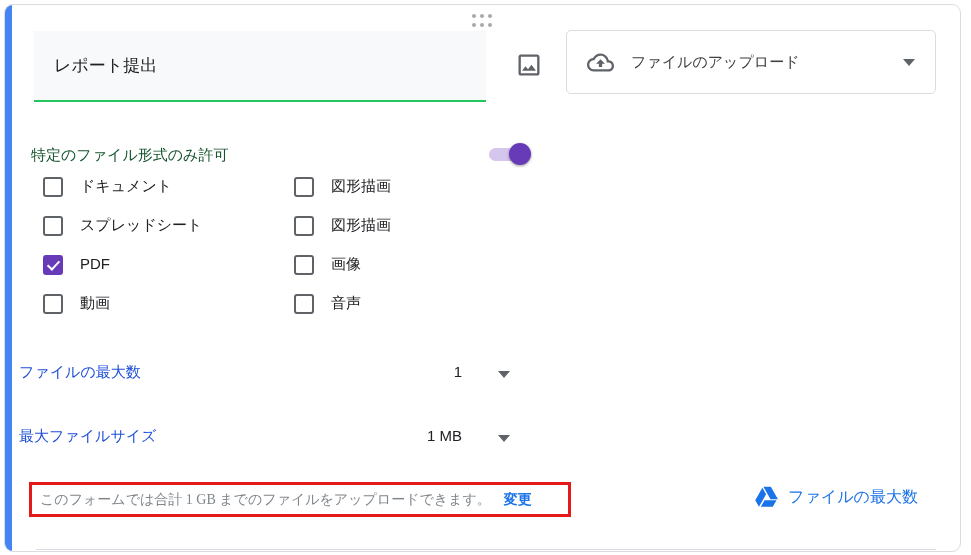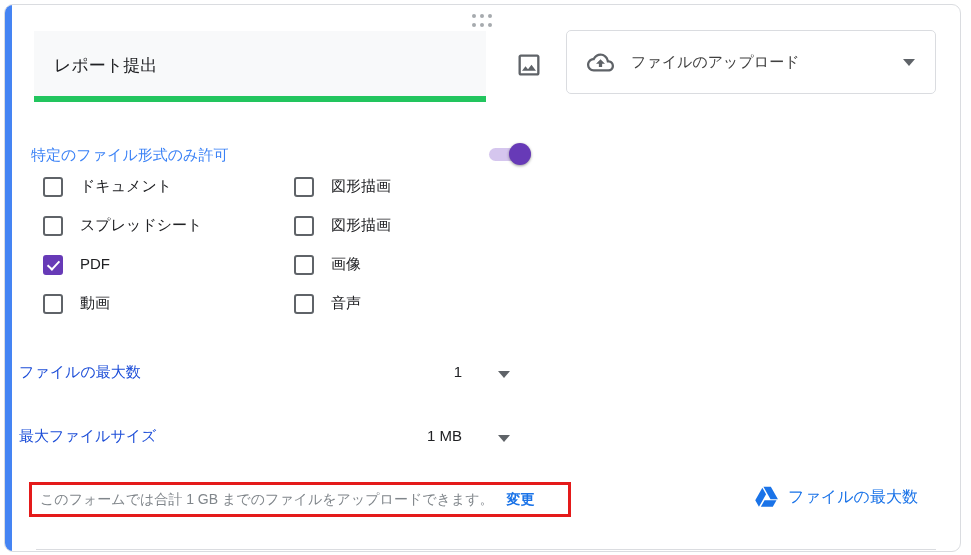--- a/index.html
+++ b/index.html
@@ -10,37 +10,37 @@
     position: absolute; left: 4px; top: 4px; width: 957px; height: 548px;
     background: #fff; border: 1px solid #dadce0; border-radius: 9px; overflow: hidden;
   }
   .accent-bar { position: absolute; left: 0; top: 0; bottom: 0; width: 7px; background: #4584f3; }
 
   .drag-handle { position: absolute; left: 467px; top: 9px; display: grid; grid-template-columns: repeat(3, 4px); grid-template-rows: repeat(2, 4px); gap: 5px 4px; cursor: grab; }
   .drag-handle span { width: 4px; height: 4px; border-radius: 50%; background: #a6aaae; }
 
   .title-field {
     position: absolute; left: 29px; top: 26px; width: 452px; height: 71px;
-    background: #f8f9fa; border-bottom: 6px solid #22c55e;
+    background: #f8f9fa; border-bottom: 2px solid #22c55e;
     font-size: 17px; color: #202124; line-height: 69px; padding-left: 20px; cursor: text;
     white-space: nowrap; overflow: hidden;
   }
 
   .image-btn { position: absolute; left: 506px; top: 42px; width: 36px; height: 36px; display: flex; align-items: center; justify-content: center; cursor: pointer; }
 
   .type-dropdown {
     position: absolute; left: 561px; top: 25px; width: 370px; height: 64px;
     border: 1px solid #dadce0; border-radius: 5px; background: #fff;
     display: flex; align-items: center; padding: 0 20px; cursor: pointer;
   }
   .type-dropdown .label { font-size: 15px; color: #404040; margin-left: 17px; }
   .arrow-down { width: 0; height: 0; border-left: 6px solid transparent; border-right: 6px solid transparent; border-top: 7px solid #5f6368; }
   .type-dropdown .arrow-down { margin-left: auto; }
 
-  .toggle-label { position: absolute; left: 26px; top: 141px; font-size: 15px; color: #3b82f6; }
+  .toggle-label { position: absolute; left: 26px; top: 141px; font-size: 15px; color: #14532d; }
   .toggle { position: absolute; left: 484px; top: 136px; width: 46px; height: 26px; cursor: pointer; }
   .toggle .track { position: absolute; left: 0; top: 7px; width: 42px; height: 13px; border-radius: 7px; background: #bdbdbd; }
   .toggle .thumb { position: absolute; left: 0; top: 2px; width: 22px; height: 22px; border-radius: 50%; background: #fafafa; box-shadow: 0 1px 3px rgba(0,0,0,.4); }
   .toggle.on .track { background: #d5c6ee; }
   .toggle.on .thumb { left: 20px; background: #673ab7; }
 
   .filetype-grid {
     position: absolute; left: 38px; top: 172px;
     display: grid; grid-template-columns: 251px auto; grid-template-rows: repeat(4, 39px); grid-auto-flow: column;
   }
@@ -55,21 +55,21 @@
 
   .setting-label { position: absolute; left: 14px; font-size: 15px; color: #1d4ed8; }
   .setting-value { position: absolute; right: 498px; font-size: 15px; color: #202124; text-align: right; cursor: pointer; }
   .setting-arrow { position: absolute; left: 493px; cursor: pointer; }
 
   .quota-box {
     position: absolute; left: 24px; top: 477px; width: 542px; height: 35px;
     border: 3px solid #e41a1a; display: flex; align-items: center; padding: 0 8px;
     white-space: nowrap; overflow: hidden;
   }
-  .quota-box .msg { font-size: 14px; color: #80868b; }
+  .quota-box .msg { font-size: 14px; color: #80868b; font-family: Liberation Serif, serif; }
   .quota-box .change-link { font-size: 14px; color: #1a73e8; margin-left: 13px; cursor: pointer; font-weight: bold; }
 
   .drive-link { position: absolute; left: 749px; top: 478px; height: 28px; display: flex; align-items: center; cursor: pointer; }
   .drive-link .label { margin-left: 8px; font-size: 16px; color: #1a73e8; }
 
   .footer-divider { position: absolute; left: 31px; top: 544px; width: 900px; height: 1px; background: #dadce0; }
 </style>
 </head>
 <body>
 

